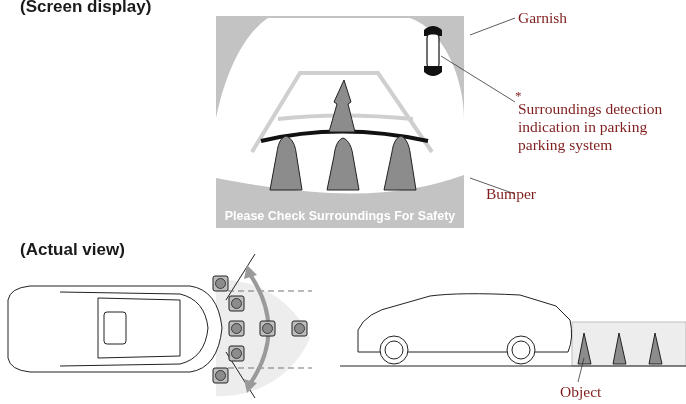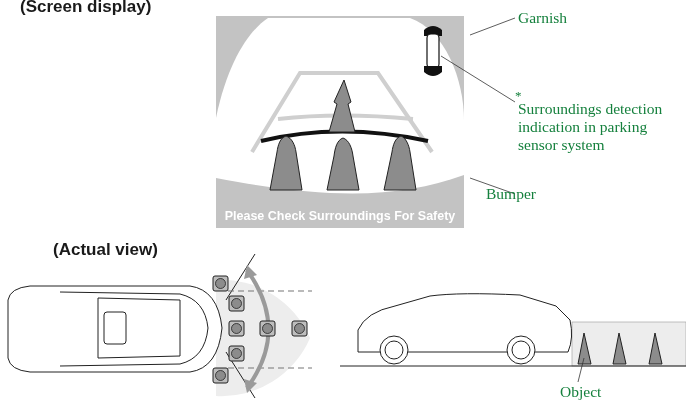--- a/index.html
+++ b/index.html
@@ -1,26 +1,26 @@
 <!DOCTYPE html>
 <html><head>
 <meta charset="utf-8">
 <style>
   html, body { margin:0; padding:0; background:#ffffff; }
   body { width:686px; height:404px; position:relative; overflow:hidden; font-family:"Liberation Sans", sans-serif; }
   .heading { position:absolute; font-family:"Liberation Sans", sans-serif; font-weight:bold; font-size:17px; color:#1a1a1a; }
-  .label { position:absolute; font-family:"Liberation Serif", serif; font-size:15.5px; line-height:18px; color:#15803d; }
+  .label { position:absolute; font-family:"Liberation Serif", serif; font-size:15.5px; line-height:18px; color:#7f1d1d; }
   svg { position:absolute; left:0; top:0; }
   .banner { font-family:"Liberation Sans", sans-serif; font-weight:bold; font-size:12.5px; fill:#ffffff; }
 </style>
 </head>
 <body>
 
 <div class="heading" style="left:20px; top:-3px;">(Screen display)</div>
-<div class="heading" style="left:20px; top:240px;margin-left:33px;">(Actual view)</div>
+<div class="heading" style="left:20px; top:240px;">(Actual view)</div>
 
 <svg width="686" height="404" viewBox="0 0 686 404">
 
   <g>
     <rect x="216" y="16" width="248" height="212" fill="#c3c3c3"></rect>
 
     <path d="M216,118 C228,60 250,30 268,18 L410,18 C445,30 464,80 464,120 L464,175 C400,198 330,200 216,178 Z" fill="#ffffff"></path>
 
     <g stroke="#cfcfcf" stroke-width="4" fill="none">
       <path d="M252,152 L300,73 L378,73 L432,152"></path>
@@ -103,15 +103,15 @@
         <path d="M655,333 L649,364 L662,364 Z"></path>
     </g>
     <line x1="584" y1="358" x2="578" y2="382" stroke="#333" stroke-width="0.8"></line>
   </g>
 </svg>
 
 <div class="label" style="left:518px; top:9px;">Garnish</div>
 <div class="label" style="left:515px; top:87px; font-size:13px;">*</div>
 <div class="label" style="left:518px; top:100px;">Surroundings detection</div>
 <div class="label" style="left:518px; top:118px;">indication in parking</div>
-<div class="label" style="left:518px; top:136px;">sensor system</div>
+<div class="label" style="left:518px; top:136px;">parking system</div>
 <div class="label" style="left:486px; top:185px;">Bumper</div>
 <div class="label" style="left:560px; top:383px;text-align:right;">Object</div>
 
 </body></html>

